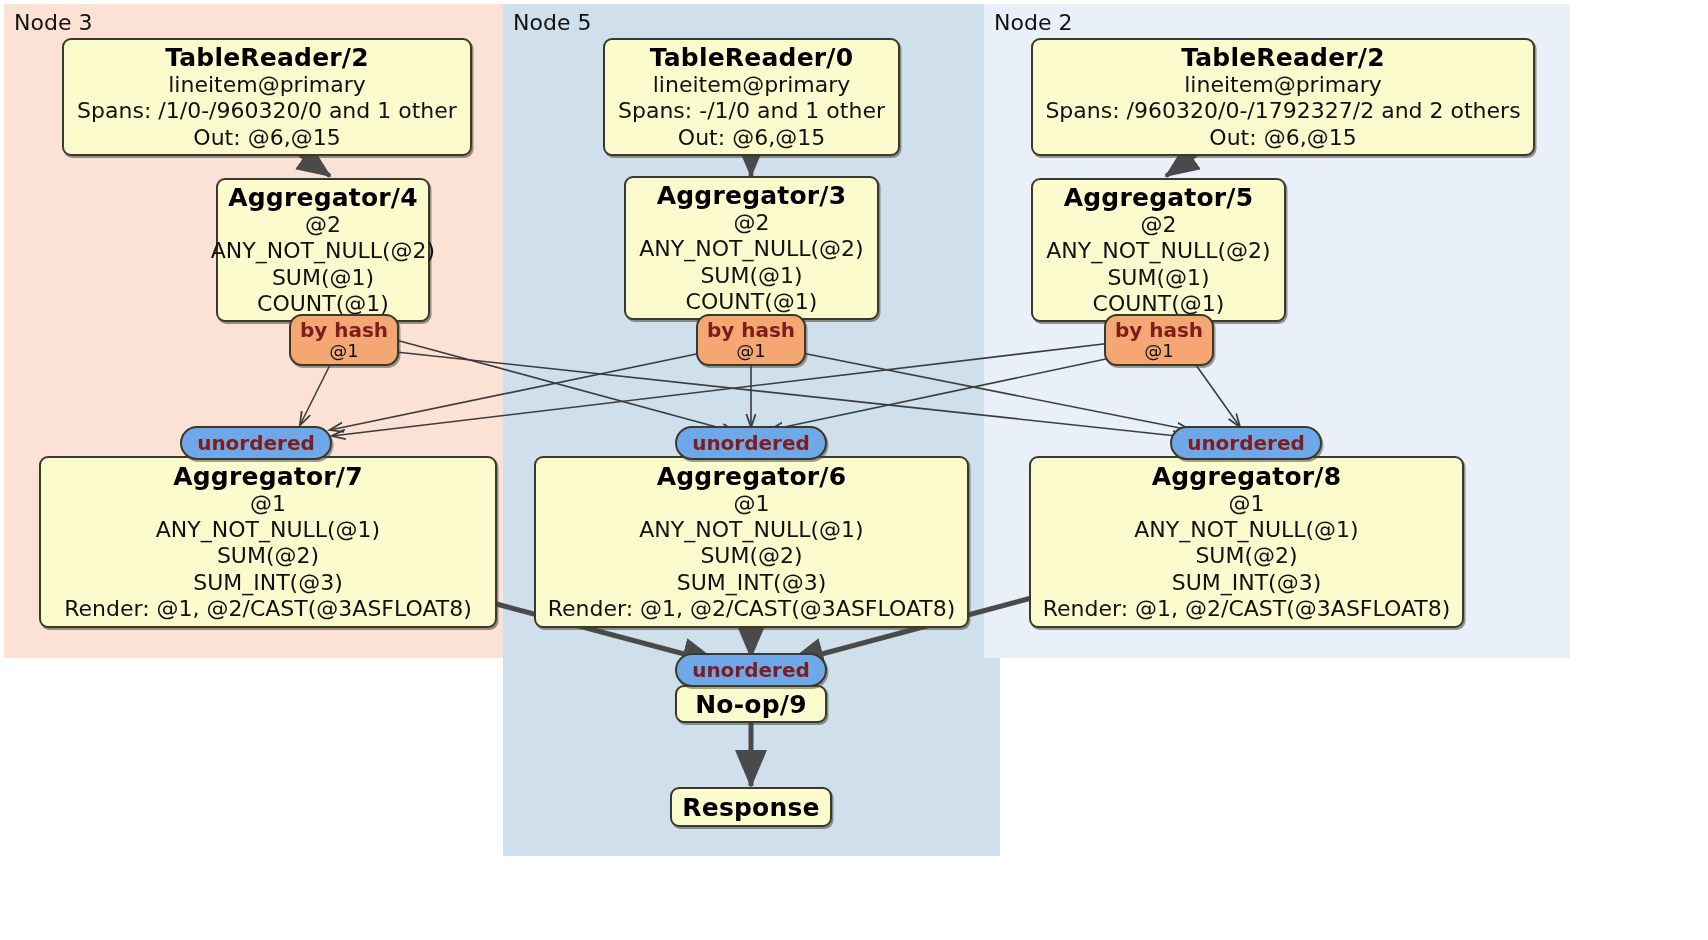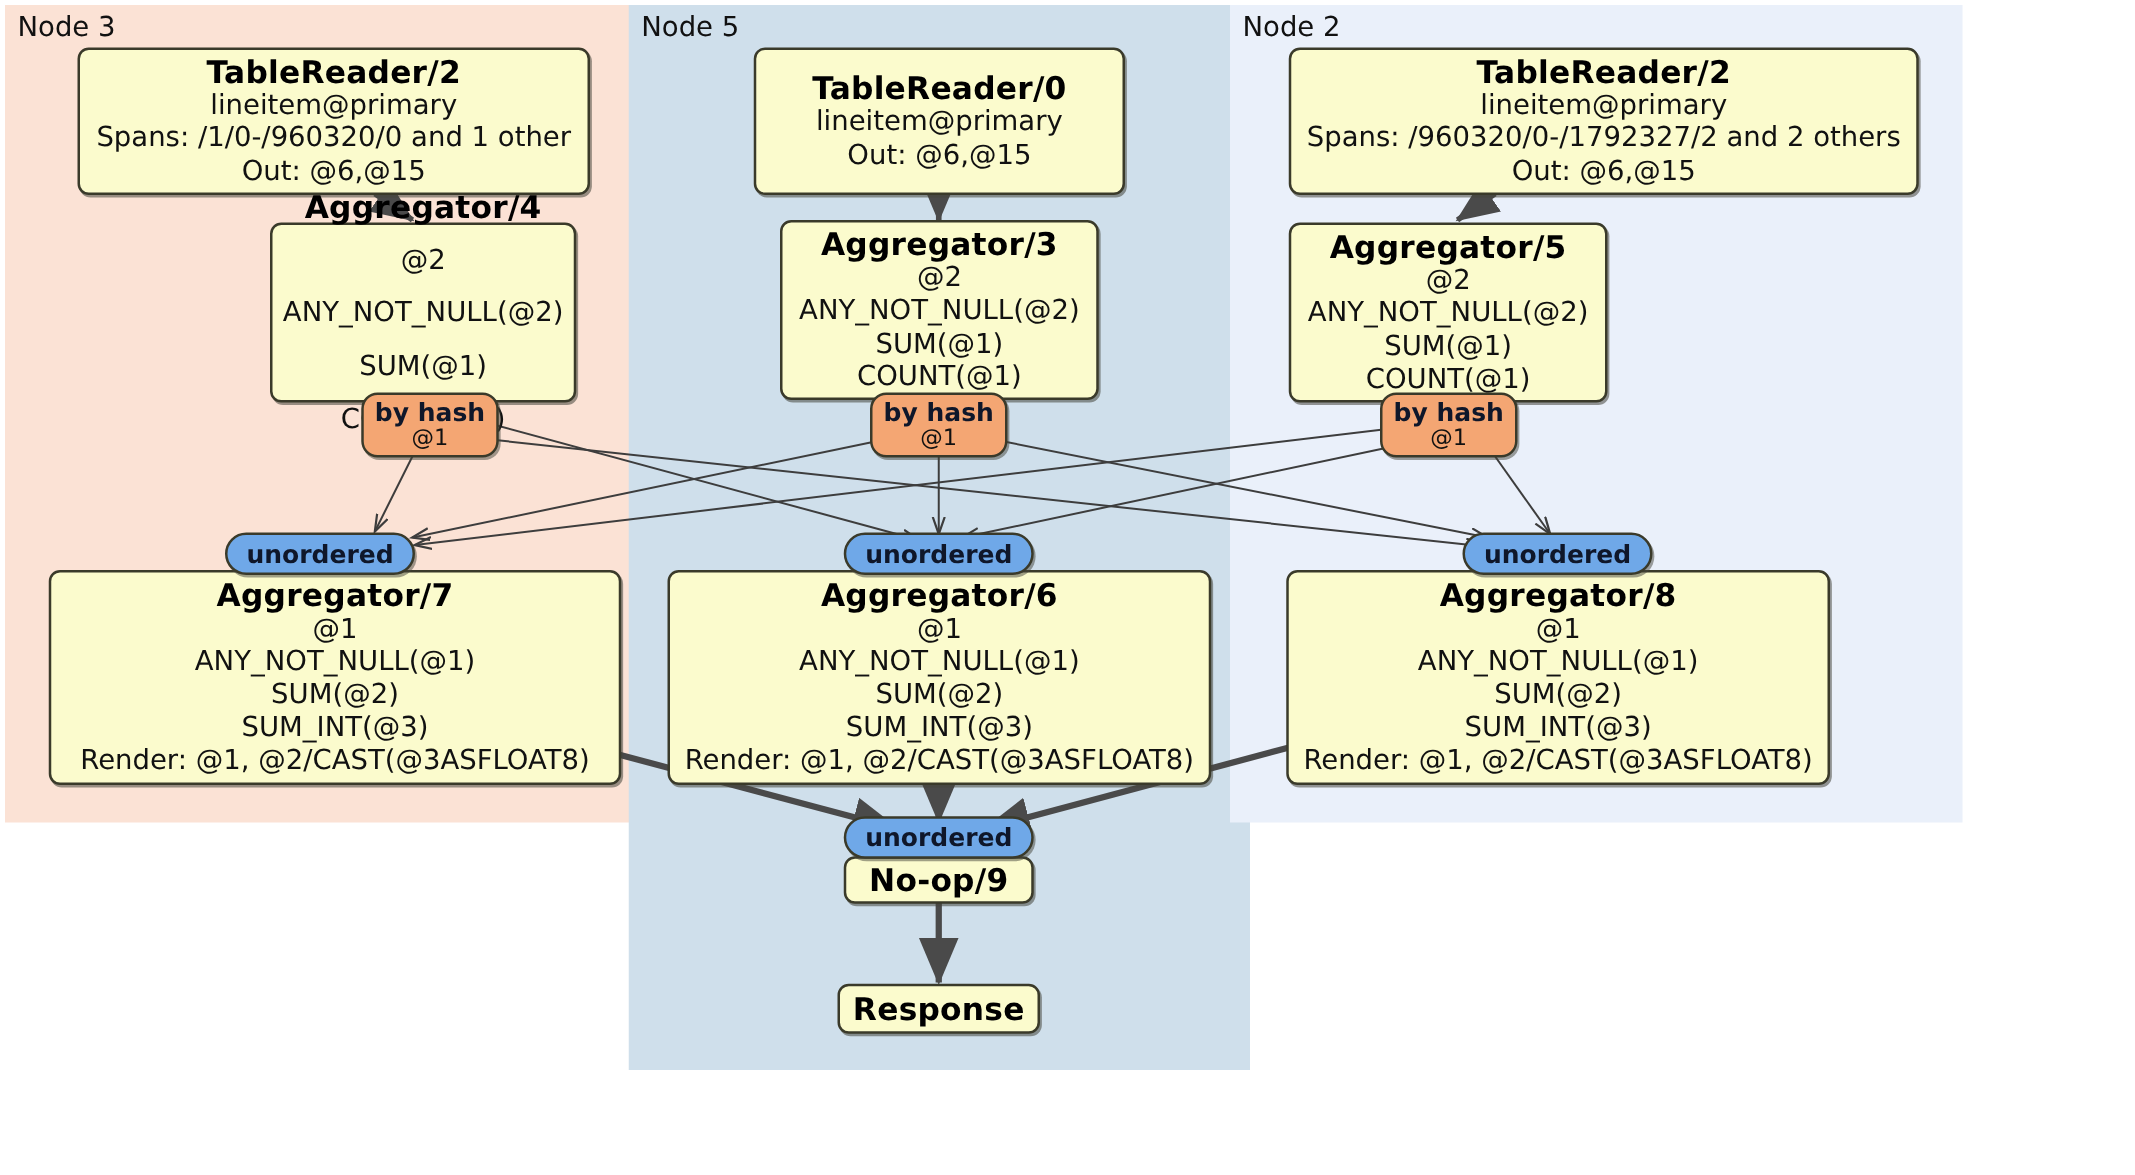--- a/index.html
+++ b/index.html
@@ -17,21 +17,21 @@
        text-align:center;padding:5px 8px;z-index:6;
        box-shadow:1.5px 2px 0 rgba(70,70,60,.55);}
   .node-title{font-size:25px;font-weight:bold;color:#000;line-height:1.16;letter-spacing:.2px;}
   .node-line{font-size:22px;color:#111;line-height:1.2;white-space:nowrap;}
 
   .badge{position:absolute;box-sizing:border-box;display:flex;flex-direction:column;
        align-items:center;justify-content:center;text-align:center;z-index:9;
        border:2px solid #3a3a2a;box-shadow:1.5px 2px 0 rgba(70,70,60,.5);}
   .badge-hash{background:#f4a673;border-radius:13px;}
   .badge-unordered{background:#6fa8e8;border-radius:17px;}
-  .badge-main{font-size:20px;font-weight:bold;color:#0f172a;line-height:1.1;}
+  .badge-main{font-size:20px;font-weight:bold;color:#7f1d1d;line-height:1.1;}
   .badge-sub{font-size:18px;color:#111;line-height:1.1;}
 
   svg.edges{position:absolute;left:0;top:0;width:1708px;height:940px;z-index:4;
        pointer-events:none;}
 </style>
 </head>
 <body>
 
 <div id="stage">
 
@@ -83,31 +83,32 @@
   <div class="node-box" style="left:62px;top:38px;width:410px;height:118px;">
     <div class="node-title">TableReader/2</div>
     <div class="node-line">lineitem@primary</div>
     <div class="node-line">Spans: /1/0-/960320/0 and 1 other</div>
     <div class="node-line">Out: @6,@15</div>
   </div>
 
   <div class="node-box" style="left:603px;top:38px;width:297px;height:118px;">
     <div class="node-title">TableReader/0</div>
     <div class="node-line">lineitem@primary</div>
+    <div class="node-line">Spans: -/1/0 and 1 other</div>
     <div class="node-line">Out: @6,@15</div>
   </div>
 
   <div class="node-box" style="left:1031px;top:38px;width:504px;height:118px;">
     <div class="node-title">TableReader/2</div>
     <div class="node-line">lineitem@primary</div>
     <div class="node-line">Spans: /960320/0-/1792327/2 and 2 others</div>
     <div class="node-line">Out: @6,@15</div>
   </div>
 
-  <div class="node-box" style="left:216px;top:178px;width:245px;height:144px;gap:16px;">
+  <div class="node-box" style="left:216px;top:178px;width:214px;height:144px;">
     <div class="node-title">Aggregator/4</div>
     <div class="node-line">@2</div>
     <div class="node-line">ANY_NOT_NULL(@2)</div>
     <div class="node-line">SUM(@1)</div>
     <div class="node-line">COUNT(@1)</div>
   </div>
   <div class="badge badge-hash" style="left:289px;top:314px;width:110px;height:52px;">
     <span class="badge-main">by hash</span>
     <span class="badge-sub">@1</span>
   </div>

